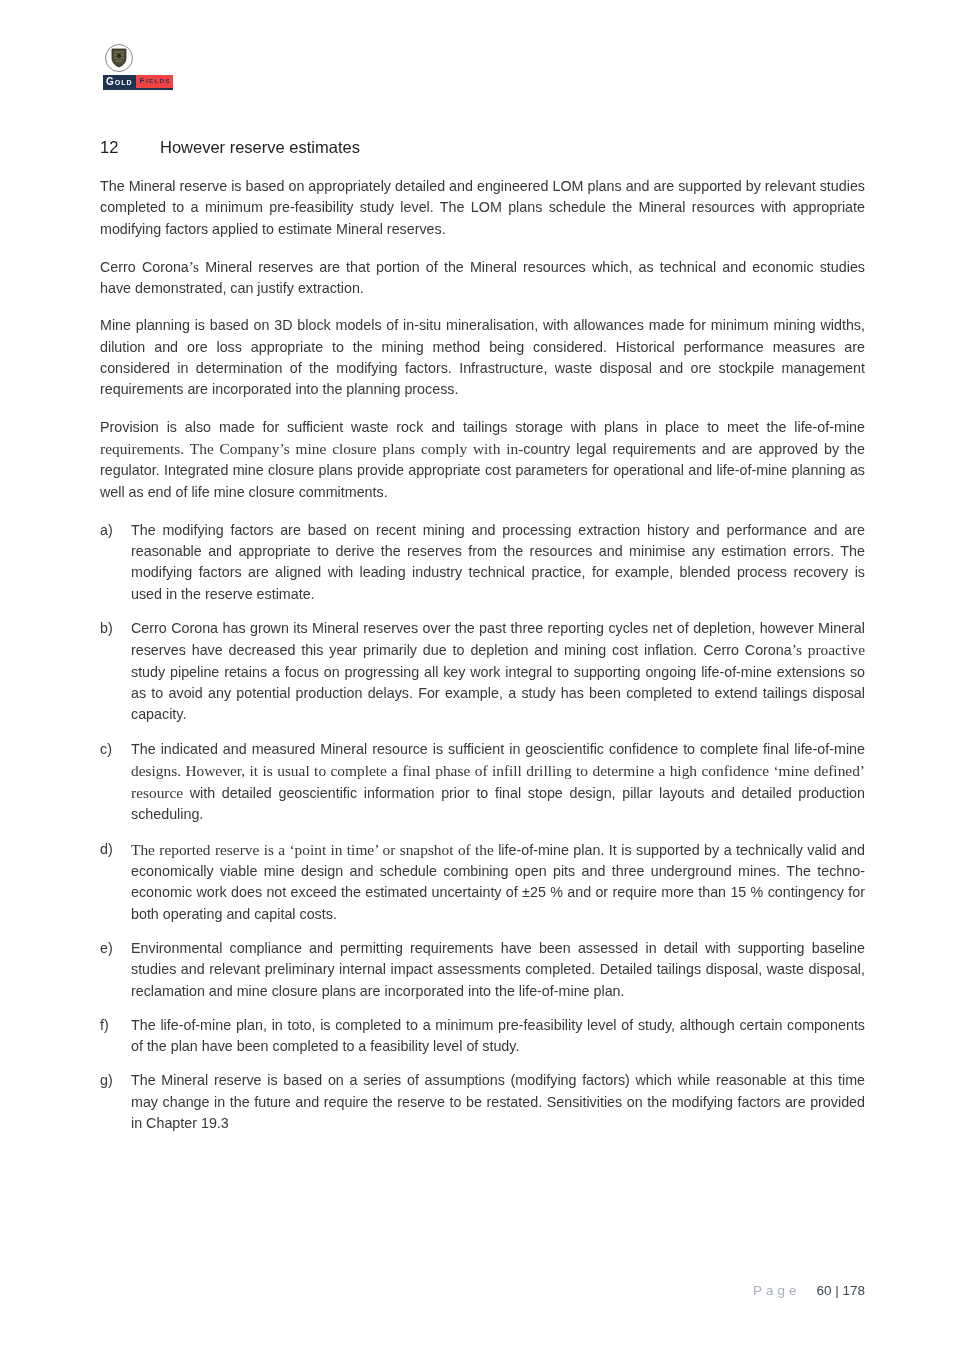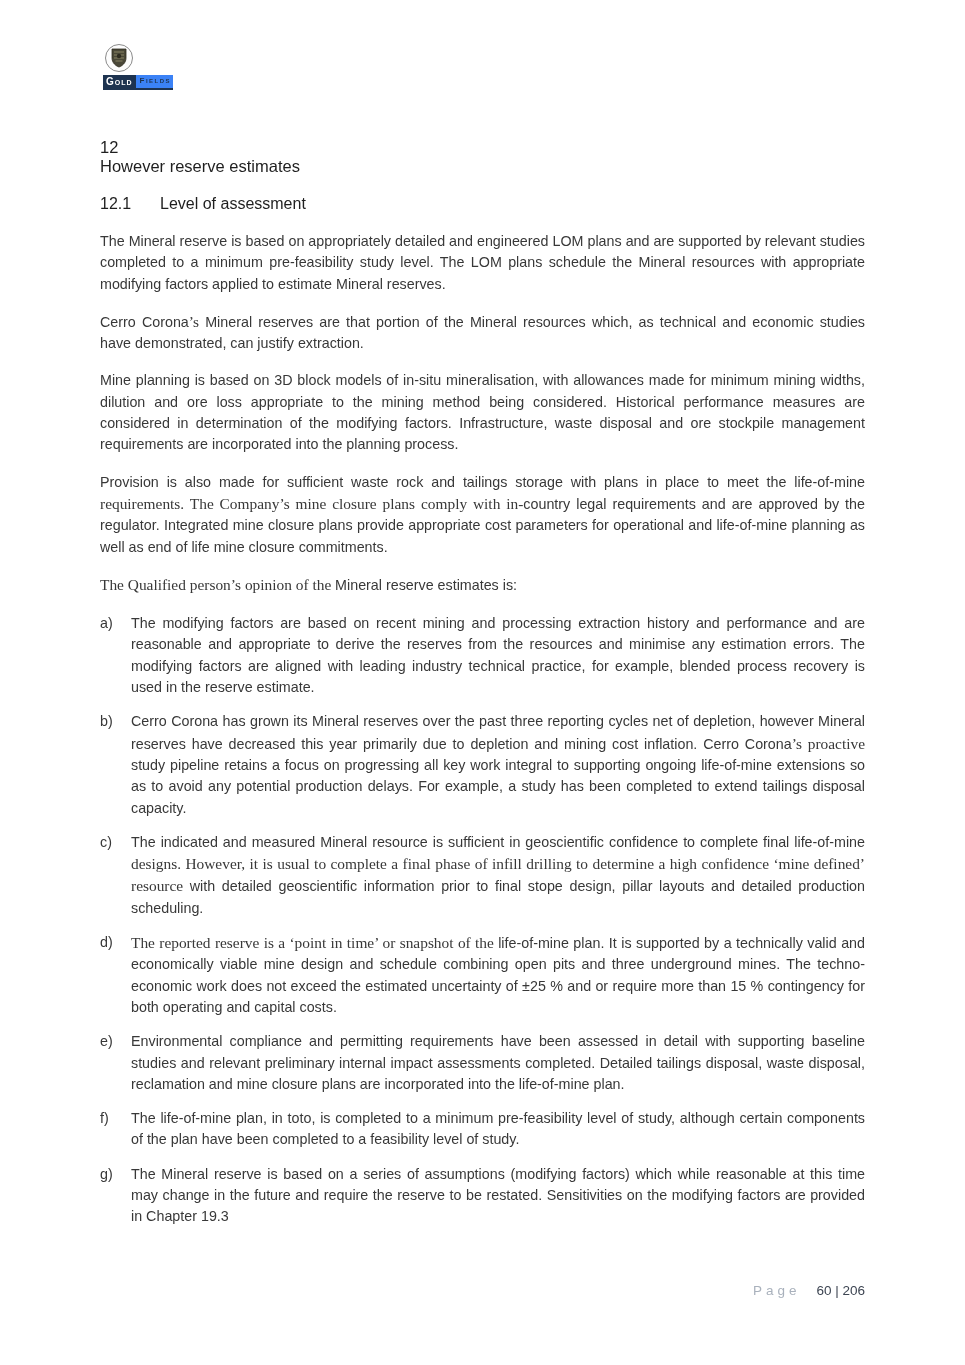--- a/index.html
+++ b/index.html
@@ -27,36 +27,36 @@
     border-bottom:2.5px solid #1d3350;
     width:70px;
   }
   .logo-gold{
     background:#1d3350;color:#ffffff;
     font-size:10px;font-weight:bold;letter-spacing:1px;
     padding:1px 3px 1px 3px;
     font-variant:small-caps;
   }
   .logo-fields{
-    color:#1d3350;background:#3b82f6;
+    color:#1d3350;background:#ef4444;
     font-size:8px;font-weight:bold;letter-spacing:1.5px;
     padding:1px 2px 1px 4px;
     font-variant:small-caps;
   }
   
   .content{
     position:absolute;
     top:138px;left:100px;width:765px;
   }
   .h1,.h2{
     display:flex;
     color:#1f1f1f;
     font-weight:500;
   }
-  .h1{font-size:16.5px;margin:0 0 19px 0;flex-direction:column;}
+  .h1{font-size:16.5px;margin:0 0 19px 0;}
   .h2{font-size:16px;margin:0 0 18px 0;}
   .h-num{width:60px;flex-shrink:0;}
   .paragraph{
     font-size:14.3px;
     line-height:21.3px;
     text-align:justify;
     margin:0 0 16px 0;
   }
   .serif{
     font-family:"Liberation Serif", serif;
@@ -103,31 +103,26 @@
     </div>
   </div>
 
   <div class="content">
 
     <div class="h1">
       <span class="h-num">12</span>
       <span>However reserve estimates</span>
     </div>
 
-    <div class="h2">
-      <span class="h-num">12.1</span>
-      <span>Level of assessment</span>
-    </div>
 
     <div id="paragraphs">
         <p class="paragraph"><span>The Mineral reserve is based on appropriately detailed and engineered LOM plans and are supported by relevant studies completed to a minimum pre-feasibility study level. The LOM plans schedule the Mineral resources with appropriate modifying factors applied to estimate Mineral reserves.</span></p>
         <p class="paragraph"><span>Cerro Corona</span><span class="serif">’s</span><span> Mineral reserves are that portion of the Mineral resources which, as technical and economic studies have demonstrated, can justify extraction.</span></p>
         <p class="paragraph"><span>Mine planning is based on 3D block models of in-situ mineralisation, with allowances made for minimum mining widths, dilution and ore loss appropriate to the mining method being considered. Historical performance measures are considered in determination of the modifying factors. Infrastructure, waste disposal and ore stockpile management requirements are incorporated into the planning process.</span></p>
         <p class="paragraph"><span>Provision is also made for sufficient waste rock and tailings storage with plans in place to meet the life-of-mine </span><span class="serif">requirements. The Company’s mine closure plans comply with in-</span><span>country legal requirements and are approved by the regulator. Integrated mine closure plans provide appropriate cost parameters for operational and life-of-mine planning as well as end of life mine closure commitments.</span></p>
-        <p class="paragraph"><span class="serif">The Qualified person’s opinion of the </span><span>Mineral reserve estimates is:</span></p>
       </div>
 
     <div id="list" class="list">
         <div class="list-item">
           <span class="list-letter">a)</span>
           <div class="list-text"><span>The modifying factors are based on recent mining and processing extraction history and performance and are reasonable and appropriate to derive the reserves from the resources and minimise any estimation errors. The modifying factors are aligned with leading industry technical practice, for example, blended process recovery is used in the reserve estimate.</span></div>
         </div>
         <div class="list-item">
           <span class="list-letter">b)</span>
           <div class="list-text"><span>Cerro Corona has grown its Mineral reserves over the past three reporting cycles net of depletion, however Mineral reserves have decreased this year primarily due to depletion and mining cost inflation. Cerro Corona</span><span class="serif">’s proactive </span><span>study pipeline retains a focus on progressing all key work integral to supporting ongoing life-of-mine extensions so as to avoid any potential production delays. For example, a study has been completed to extend tailings disposal capacity.</span></div>
@@ -150,16 +145,16 @@
         </div>
         <div class="list-item">
           <span class="list-letter">g)</span>
           <div class="list-text"><span>The Mineral reserve is based on a series of assumptions (modifying factors) which while reasonable at this time may change in the future and require the reserve to be restated. Sensitivities on the modifying factors are provided in Chapter 19.3</span></div>
         </div>
       </div>
 
   </div>
 
   <div class="footer">
-    <span class="footer-label">Page</span><span class="footer-value">60 | 206</span>
+    <span class="footer-label">Page</span><span class="footer-value">60 | 178</span>
   </div>
 
 </div>
 
 </body></html>

